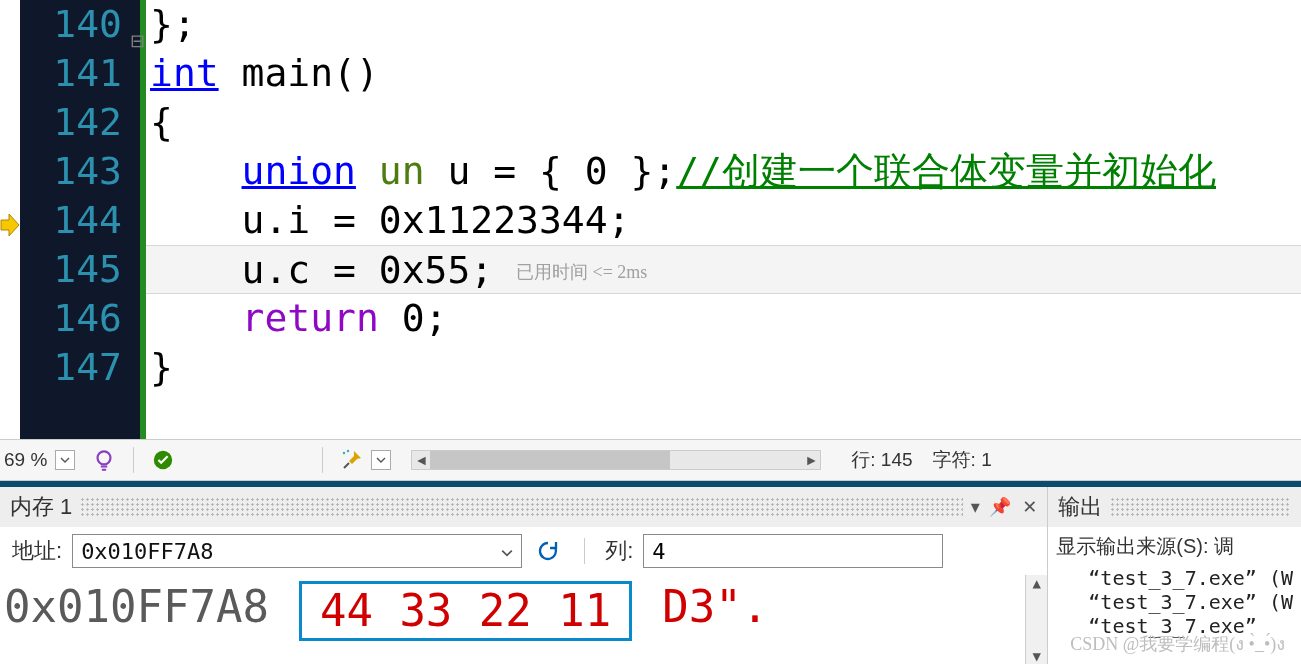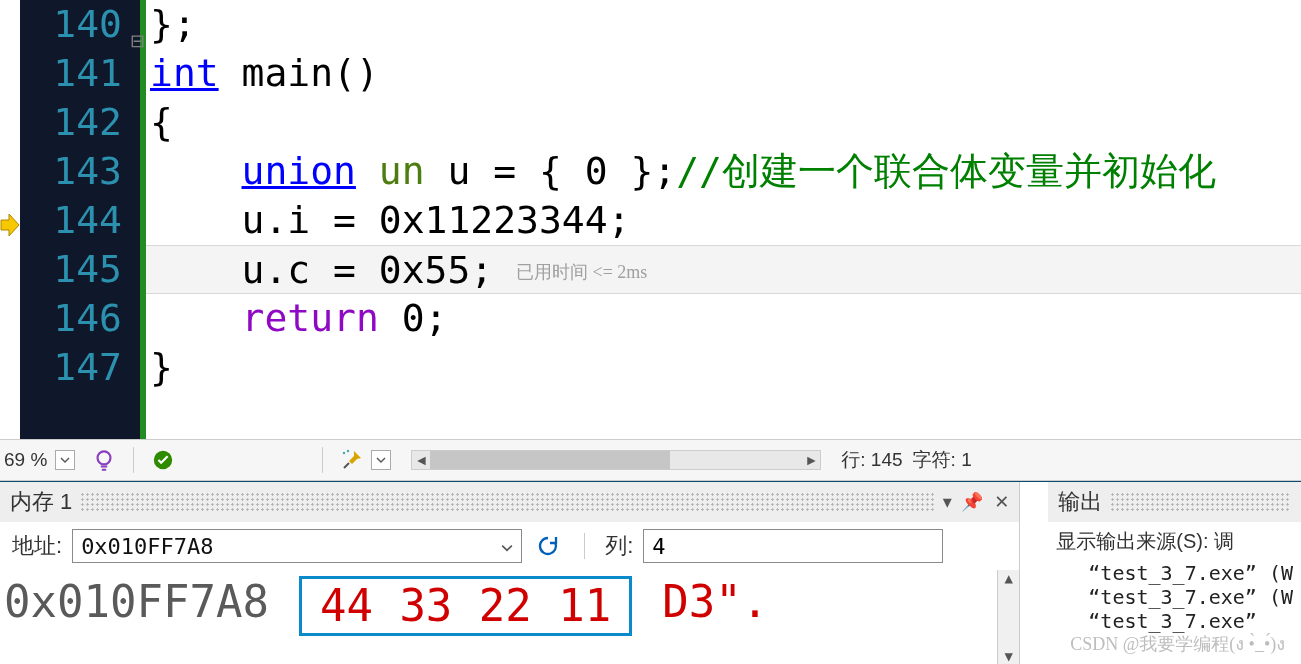--- a/index.html
+++ b/index.html
@@ -8,42 +8,42 @@
   
   .code-area { flex: 0 0 439px; display: flex; flex-direction: row; background: #fff; position: relative; }
   .code-margin { width: 20px; background: #fff; position: relative; }
   .gutter { width: 120px; background: #0f172a; }
   .gutter .ln { text-align: right; padding-right: 18px; font-family: Consolas, monospace; font-size: 38px; color: #2b91af; height: 49px; line-height: 49px; }
   .code-body { flex: 1 1 auto; position: relative; border-left: 6px solid #228B22; }
   .code-line { font-family: Consolas, "SimSun", monospace; font-size: 38px; height: 49px; line-height: 49px; white-space: pre; padding-left: 4px; }
   .code-line.current { background: #f4f4f4; border-top: 1px solid #d8d8d8; border-bottom: 1px solid #d8d8d8; }
   .kw   { color: #0000ff; text-decoration: underline; }
   .type { color: #4d7c0f; }
-  .cmt  { color: #008000; }
+  .cmt  { color: #008000; text-decoration: underline; }
   .ret  { color: #8f08c4; }
   .txt  { color: #000; }
   .hint { font-family: "Segoe UI"; font-size: 18px; color: #a0a0a0; vertical-align: middle; }
   .fold { position: absolute; left: -16px; top: 30px; font-size: 18px; color: #808080; }
   .break-arrow { position: absolute; left: 0; top: 212px; }
   .break-arrow svg { width: 20px; height: 26px; }
   
   .status-strip { flex: 0 0 42px; display: flex; align-items: center; border-top: 1px solid #ccc; border-bottom: 1px solid #ccc; background: #f6f6f6; font-size: 19px; color: #333; }
   .status-strip .zoom { padding: 0 8px 0 4px; }
   .status-strip .dd { width: 20px; height: 20px; border: 1px solid #aaa; background: #fff; display: inline-flex; align-items: center; justify-content: center; margin-right: 10px; }
   .status-strip .dd svg { width: 10px; height: 10px; }
   .ic { width: 26px; height: 26px; display: inline-flex; align-items: center; justify-content: center; margin: 0 6px; }
   .divider { width: 1px; height: 26px; background: #ccc; margin: 0 10px; }
   .ok-ic svg { width: 22px; height: 22px; }
   .brush { display: inline-flex; }
   .scroll-h { flex: 0 0 410px; height: 20px; background: #e8e8e8; border: 1px solid #ccc; position: relative; display: flex; align-items: center; margin: 0 10px; }
   .scroll-h .arrow { width: 18px; text-align: center; color: #555; font-size: 14px; }
   .scroll-h .thumb { position: absolute; left: 18px; width: 240px; top: 0; bottom: 0; background: #c6c6c6; }
-  .pos { margin-left: 10px; }
+  .pos { margin-left: 20px; }
   
-  .panels { flex: 1 1 auto; display: flex; border-top: 1px solid #0c4a6e; gap: 28px; }
+  .panels { flex: 1 1 auto; display: flex; border-top: 6px solid #0c4a6e; }
   .mem-panel { flex: 1 1 auto; display: flex; flex-direction: column; border-right: 1px solid #ccc; min-width: 0; }
   .out-panel { flex: 0 0 250px; display: flex; flex-direction: column; }
   .panel-title { height: 40px; display: flex; align-items: center; padding: 0 10px; background: #eee; font-size: 22px; color: #333; }
   .panel-title .t { margin-right: 8px; }
   .dots { flex: 1 1 auto; height: 18px; background-image: radial-gradient(#b8b8b8 1px, transparent 1.3px); background-size: 5px 5px; background-position: 0 4px; }
   .panel-title .btns { display: flex; gap: 10px; margin-left: 8px; color: #555; }
   .panel-title .btns span { cursor: default; font-size: 18px; }
   .mem-toolbar { height: 48px; display: flex; align-items: center; padding: 8px 12px; gap: 10px; font-size: 22px; }
   .mem-toolbar label { color: #333; }
   .addr-field { flex: 0 0 450px; height: 34px; border: 1px solid #8a8a8a; display: flex; align-items: center; padding: 0 8px; font-family: Consolas, monospace; font-size: 22px; color: #111; justify-content: space-between; }

